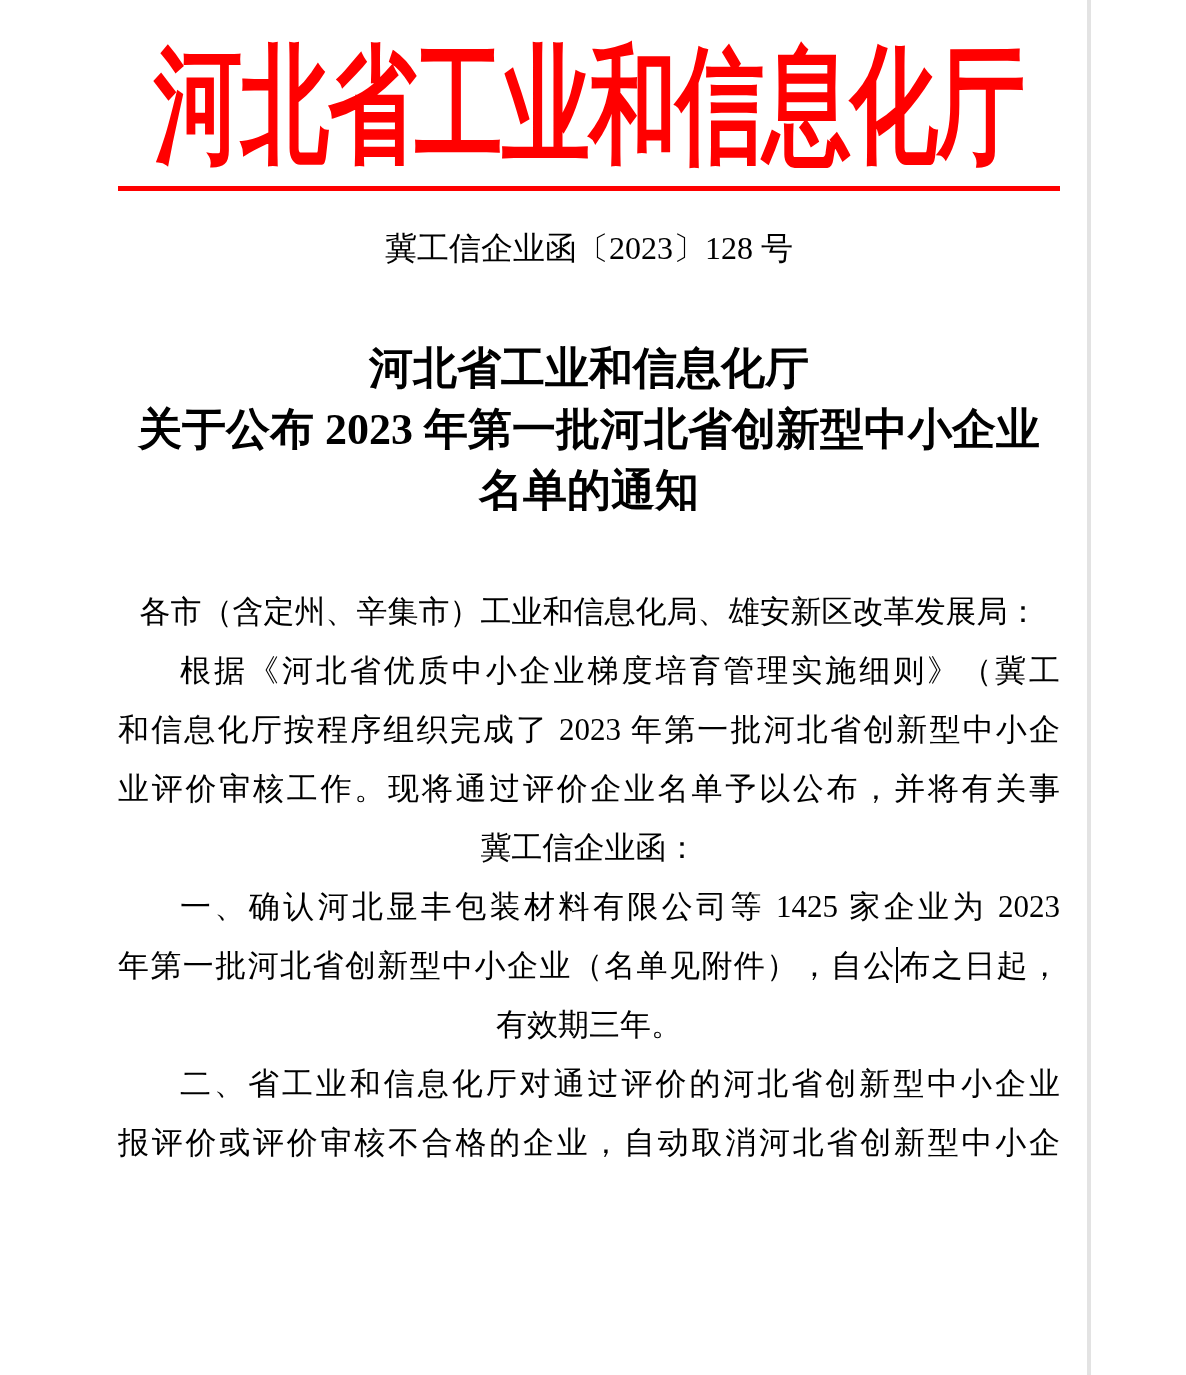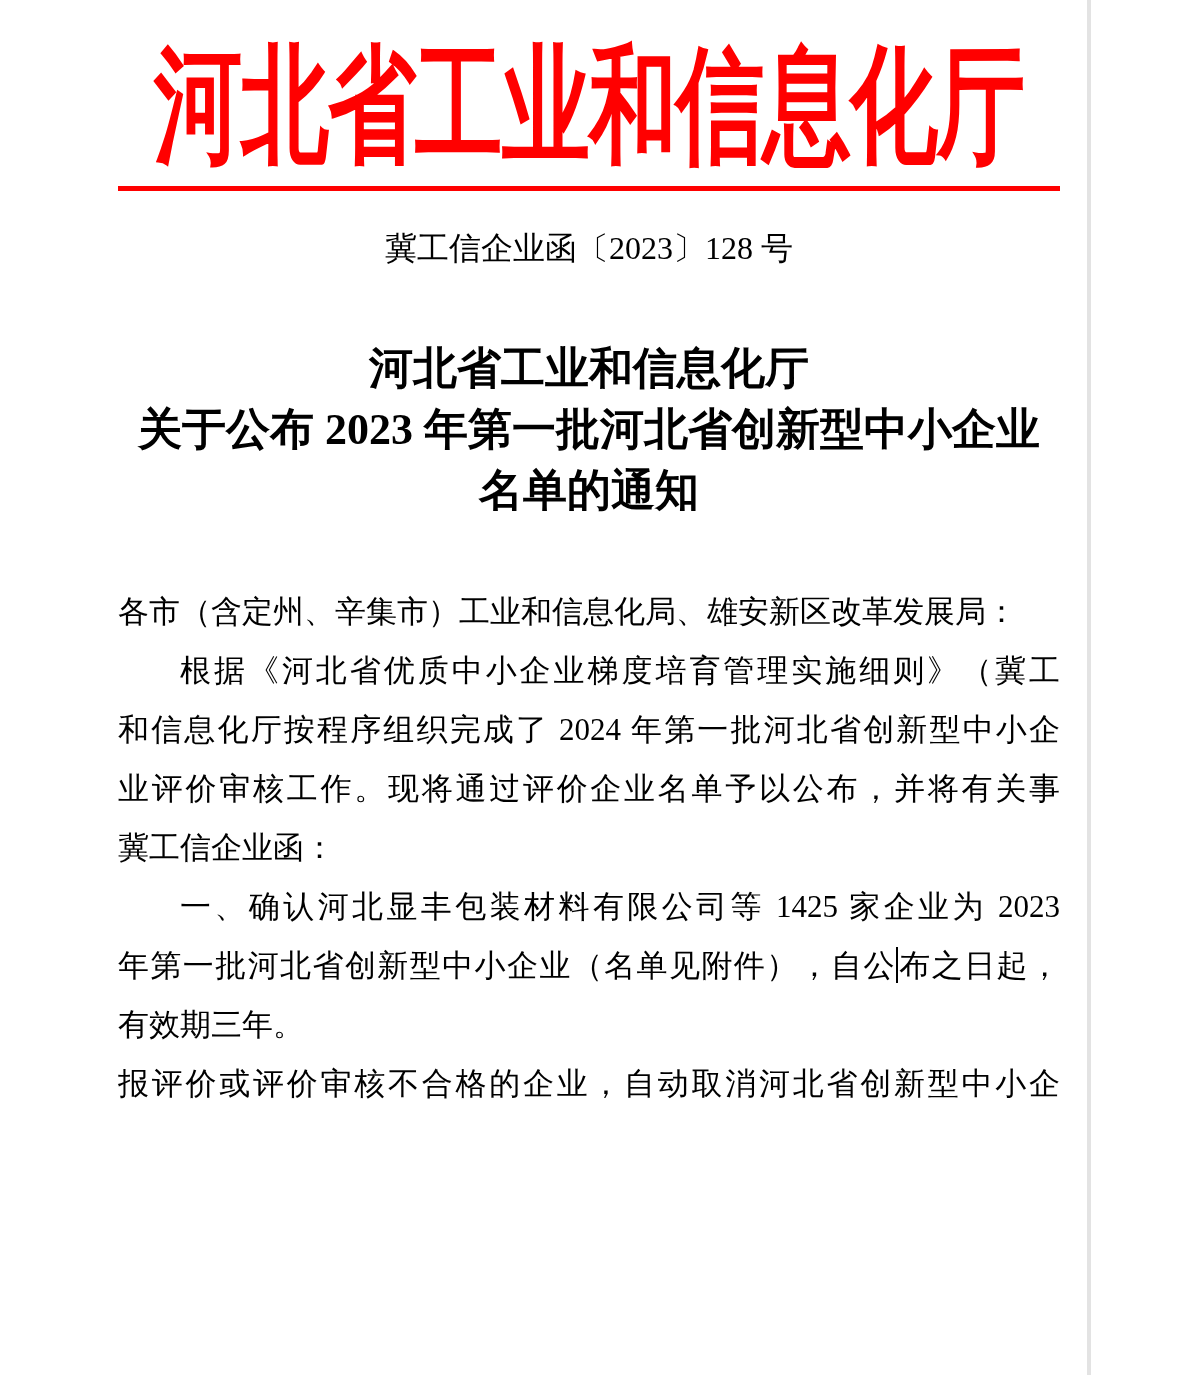--- a/index.html
+++ b/index.html
@@ -72,20 +72,21 @@
     position: absolute;
     top: 582px;
     left: 118px;
     width: 942px;
     font-size: 31px;
   }
   .bl {
     height: 59px;
     line-height: 59px;
     white-space: nowrap;
+    text-align: center;
   }
   .just {
     text-align: justify;
     text-align-last: justify;
     text-justify: inter-character;
     white-space: normal;
   }
   .ind { padding-left: 62px; }
   .caret {
     display: inline-block;
@@ -116,24 +117,25 @@
 
   <div class="title">
     <div class="tline">河北省工业和信息化厅</div>
     <div class="tline">关于公布 2023 年第一批河北省创新型中小企业</div>
     <div class="tline">名单的通知</div>
   </div>
 
   <div class="body-block">
     <div class="bl">各市（含定州、辛集市）工业和信息化局、雄安新区改革发展局：</div>
     <div class="bl ind just">根据《河北省优质中小企业梯度培育管理实施细则》（冀工</div>
-    <div class="bl just">和信息化厅按程序组织完成了 2024 年第一批河北省创新型中小企</div>
+    <div class="bl just">和信息化厅按程序组织完成了 2023 年第一批河北省创新型中小企</div>
     <div class="bl just">业评价审核工作。现将通过评价企业名单予以公布，并将有关事</div>
     <div class="bl">冀工信企业函：</div>
     <div class="bl ind just">一、确认河北显丰包装材料有限公司等 1425 家企业为 2023</div>
     <div class="bl just"><span>年第一批河北省创新型中小企业（名单见附件），自公</span><span class="caret"></span><span>布之日起，</span></div>
     <div class="bl">有效期三年。</div>
+    <div class="bl ind just">二、省工业和信息化厅对通过评价的河北省创新型中小企业</div>
     <div class="bl just">报评价或评价审核不合格的企业，自动取消河北省创新型中小企</div>
   </div>
 
   <div class="page-edge"></div>
 
 </div>
 
 </body></html>

